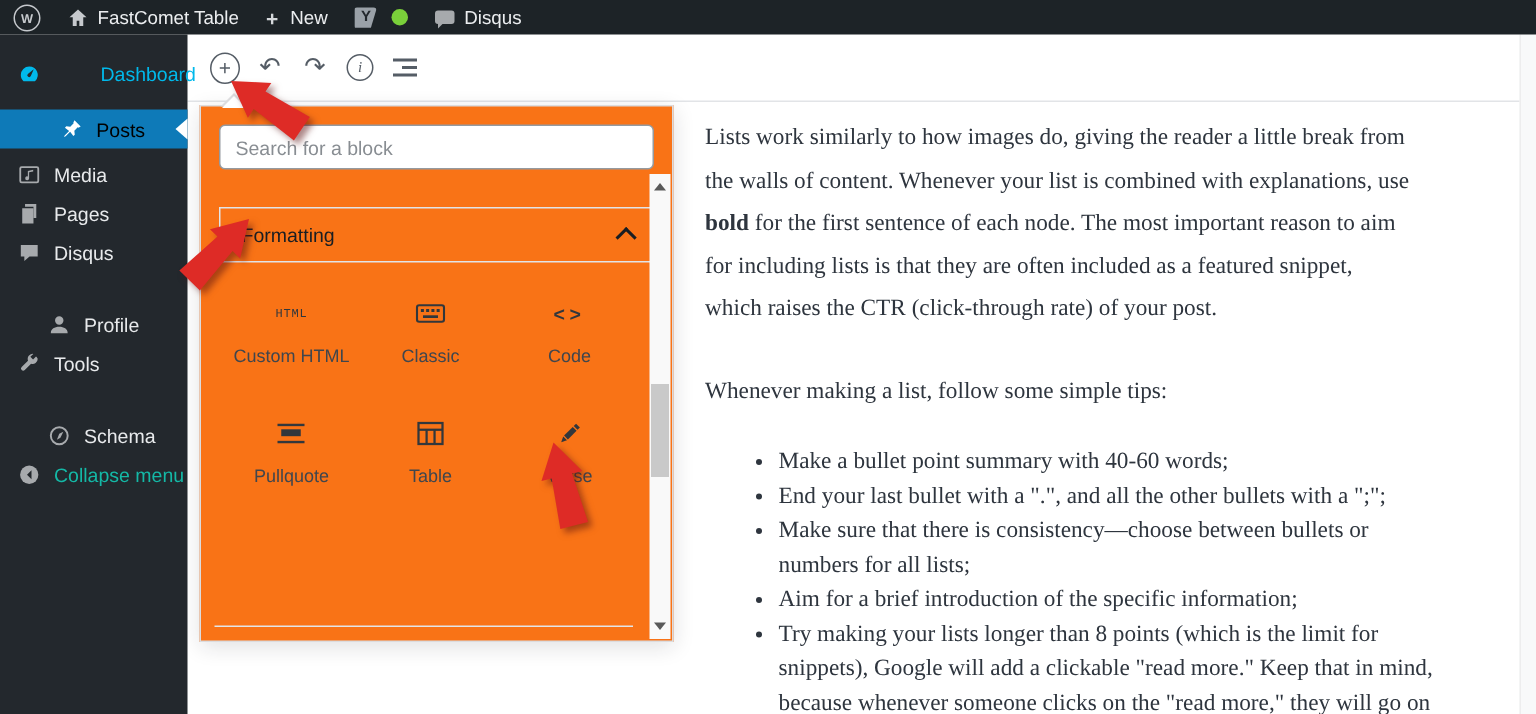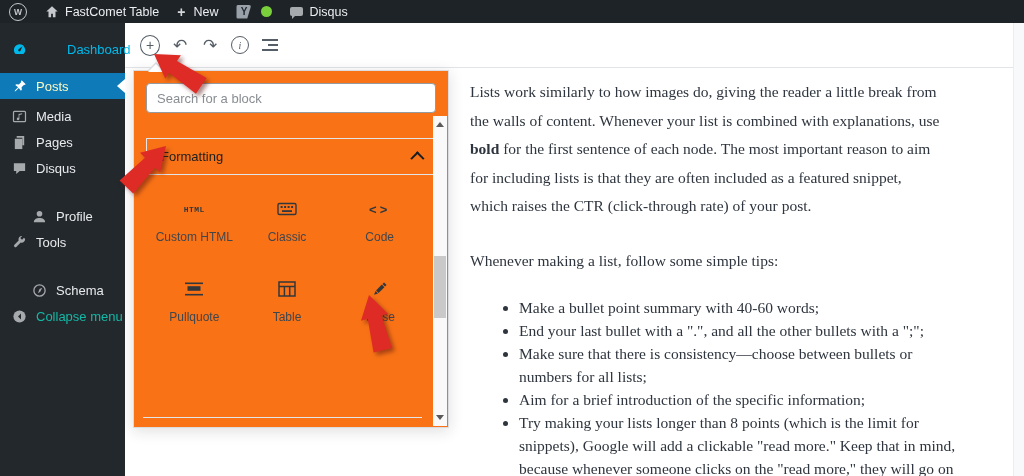--- a/index.html
+++ b/index.html
@@ -25,21 +25,21 @@
   .dot{width:11px;height:11px;border-radius:50%;margin-left:4px;}
   .bubble{width:13px;height:9px;background:#a7aaad;border-radius:2px;position:relative;}
   .bubble::after{content:'';position:absolute;left:2px;bottom:-3px;
     border:3px solid transparent;border-top-color:#a7aaad;border-left-color:#a7aaad;}
   
   .sidebar{position:absolute;left:0;top:23px;width:125px;bottom:0;background:#23282d;
     color:#e8eaec;font-size:13px;z-index:40;}
   .menu-row{display:flex;align-items:center;gap:9px;padding:0 0 0 12px;height:26px;cursor:pointer;}
   .menu-row .mi{width:15px;height:15px;flex:0 0 15px;color:#a7aaad;display:block;}
   .row-dashboard{margin-top:13px;gap:40px;}
-  .row-posts{margin-top:11px;position:relative;color:#fef9c3;}
+  .row-posts{margin-top:11px;position:relative;color:#000000;justify-content:center;}
   .row-posts .mi{color:#fff;}
   .row-posts::after{content:'';position:absolute;right:0;top:50%;transform:translateY(-50%);
     border:7px solid transparent;border-right:8px solid #fff;border-left:none;}
   .submenu{background:#32373c;padding:5px 0 7px;}
   .submenu .sub-item{display:block;padding:4px 0 4px 26px;color:#b0b5bb;font-size:12.5px;cursor:pointer;}
   .submenu .current{color:#fff;font-weight:bold;}
   .row-gap{margin-top:4px;}
   .row-gap-lg{margin-top:22px;padding-left:32px;}
   .collapse-row{color:#14b8a6;}
   
@@ -67,21 +67,21 @@
   .search::placeholder{color:#888d92;}
   .accordion{margin:13px 12px 0;height:37px;box-sizing:border-box;border:1px solid #e2e4e7;
     display:flex;justify-content:space-between;align-items:center;padding:0 14px;
     font-size:13px;color:#191e23;cursor:pointer;gap:20px;}
   .chev-up{width:8px;height:8px;border-top:2px solid #191e23;border-right:2px solid #191e23;
     transform:rotate(-45deg) translateY(2px);}
   .blocks{display:grid;grid-template-columns:repeat(3,1fr);margin:14px 22px 0 14px;}
   .blk{height:72px;display:flex;flex-direction:column;align-items:center;padding-top:8px;cursor:pointer;}
   .blk .bic{height:24px;display:grid;place-items:center;color:#32373c;}
   .blk .blbl{margin-top:9px;font-size:12px;color:#40464d;}
-  .ic-html{font-family:"Liberation Mono",monospace;font-size:8px;font-weight:bold;letter-spacing:.5px;}
+  .ic-html{font-family:"Liberation Mono",monospace;font-size:8px;font-weight:normal;letter-spacing:.5px;}
   .ic-code{font-size:13px;font-weight:bold;letter-spacing:3px;color:#32373c;}
   .bottom-line{position:absolute;left:9px;right:26px;bottom:9px;border-top:1px solid #e3e5e7;}
   
   .psb{position:absolute;top:45px;right:1px;width:14px;bottom:1px;background:#f9f9f9;}
   .psb .tri-up{position:absolute;top:6px;left:3px;
     border:4px solid transparent;border-bottom:5px solid #5a5a5a;border-top:none;}
   .psb .tri-dn{position:absolute;bottom:6px;left:3px;
     border:4px solid transparent;border-top:5px solid #5a5a5a;border-bottom:none;}
   .psb .thumb{position:absolute;left:1px;right:1px;top:140px;height:62px;background:#c9c9c9;}
   

